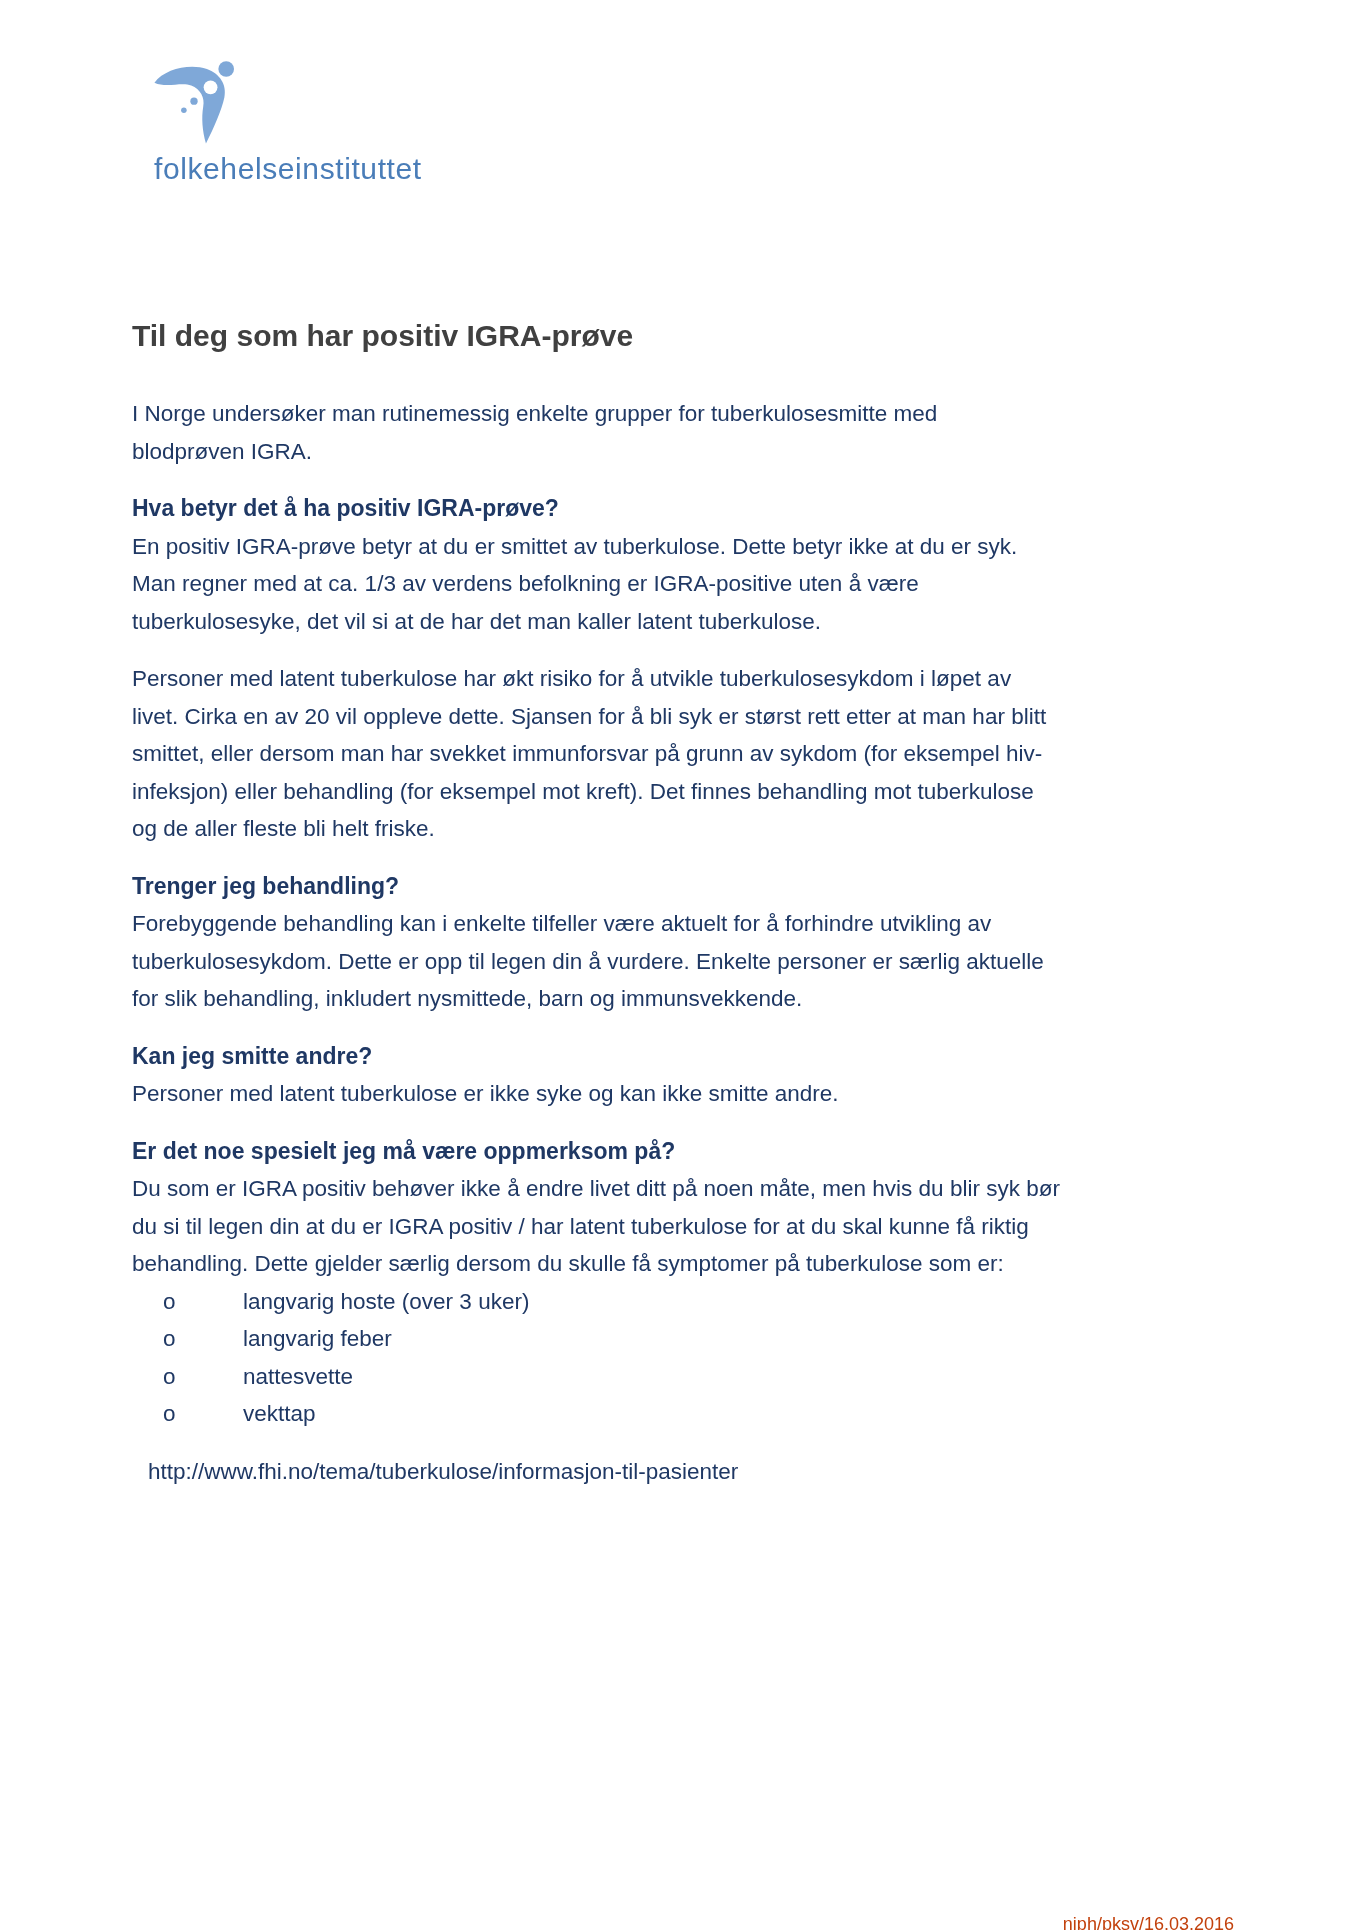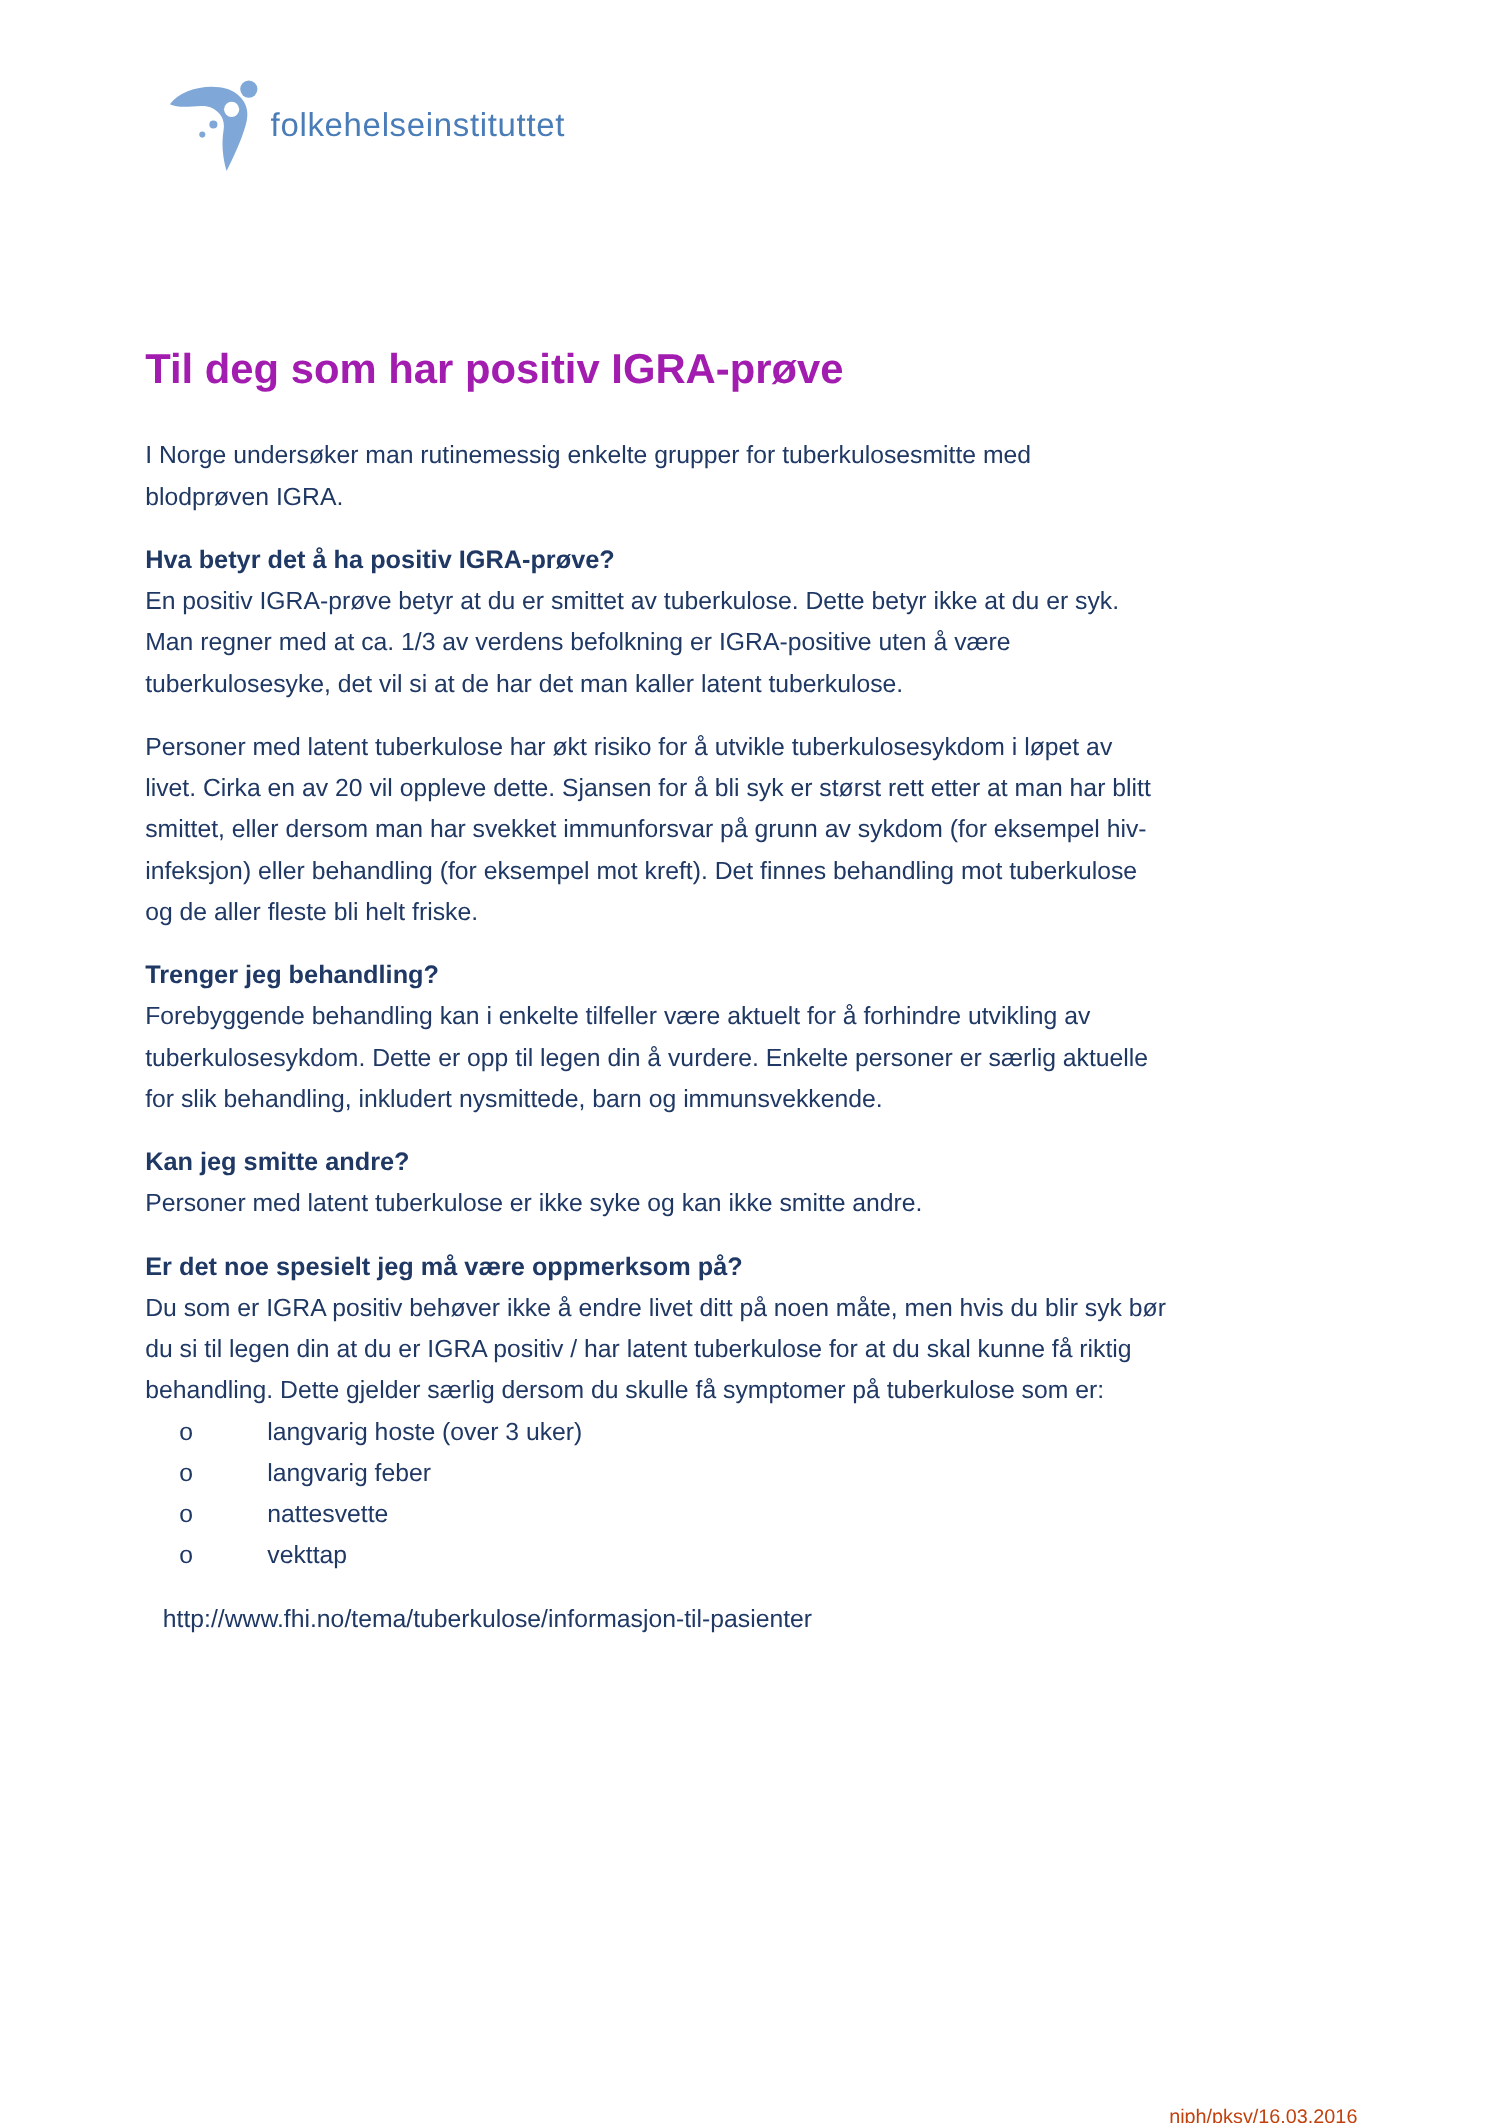--- a/index.html
+++ b/index.html
@@ -13,23 +13,24 @@
     height: 1930px;
     background: #ffffff;
     overflow: hidden;
     font-family: "Liberation Sans", sans-serif;
     color: #1f3864;
   }
   
   .logo {
     position: absolute;
     left: 148px;
-    top: 66px;
+    top: 54px;
     display: flex;
-    align-items: center;
+    align-items: flex-start;
+    flex-direction: column;
   }
   .logo-icon {
     width: 92px;
     height: 98px;
     flex: 0 0 auto;
   }
   .logo-text {
     font-size: 30px;
     letter-spacing: 0.6px;
     color: #4a7db8;
@@ -40,24 +41,24 @@
   .content {
     position: absolute;
     left: 132px;
     top: 312px;
     width: 1110px;
     font-size: 22.5px;
     line-height: 37.5px;
   }
   .doc-title {
     margin: 0 0 35px 0;
-    font-size: 38px;
+    font-size: 30px;
     line-height: 48px;
     font-weight: 700;
-    color: #a21caf;
+    color: #404040;
   }
   .para {
     margin: 0;
     white-space: pre-line;
   }
   .section {
     margin-top: 20px;
   }
   .section-heading {
     margin: 0;

